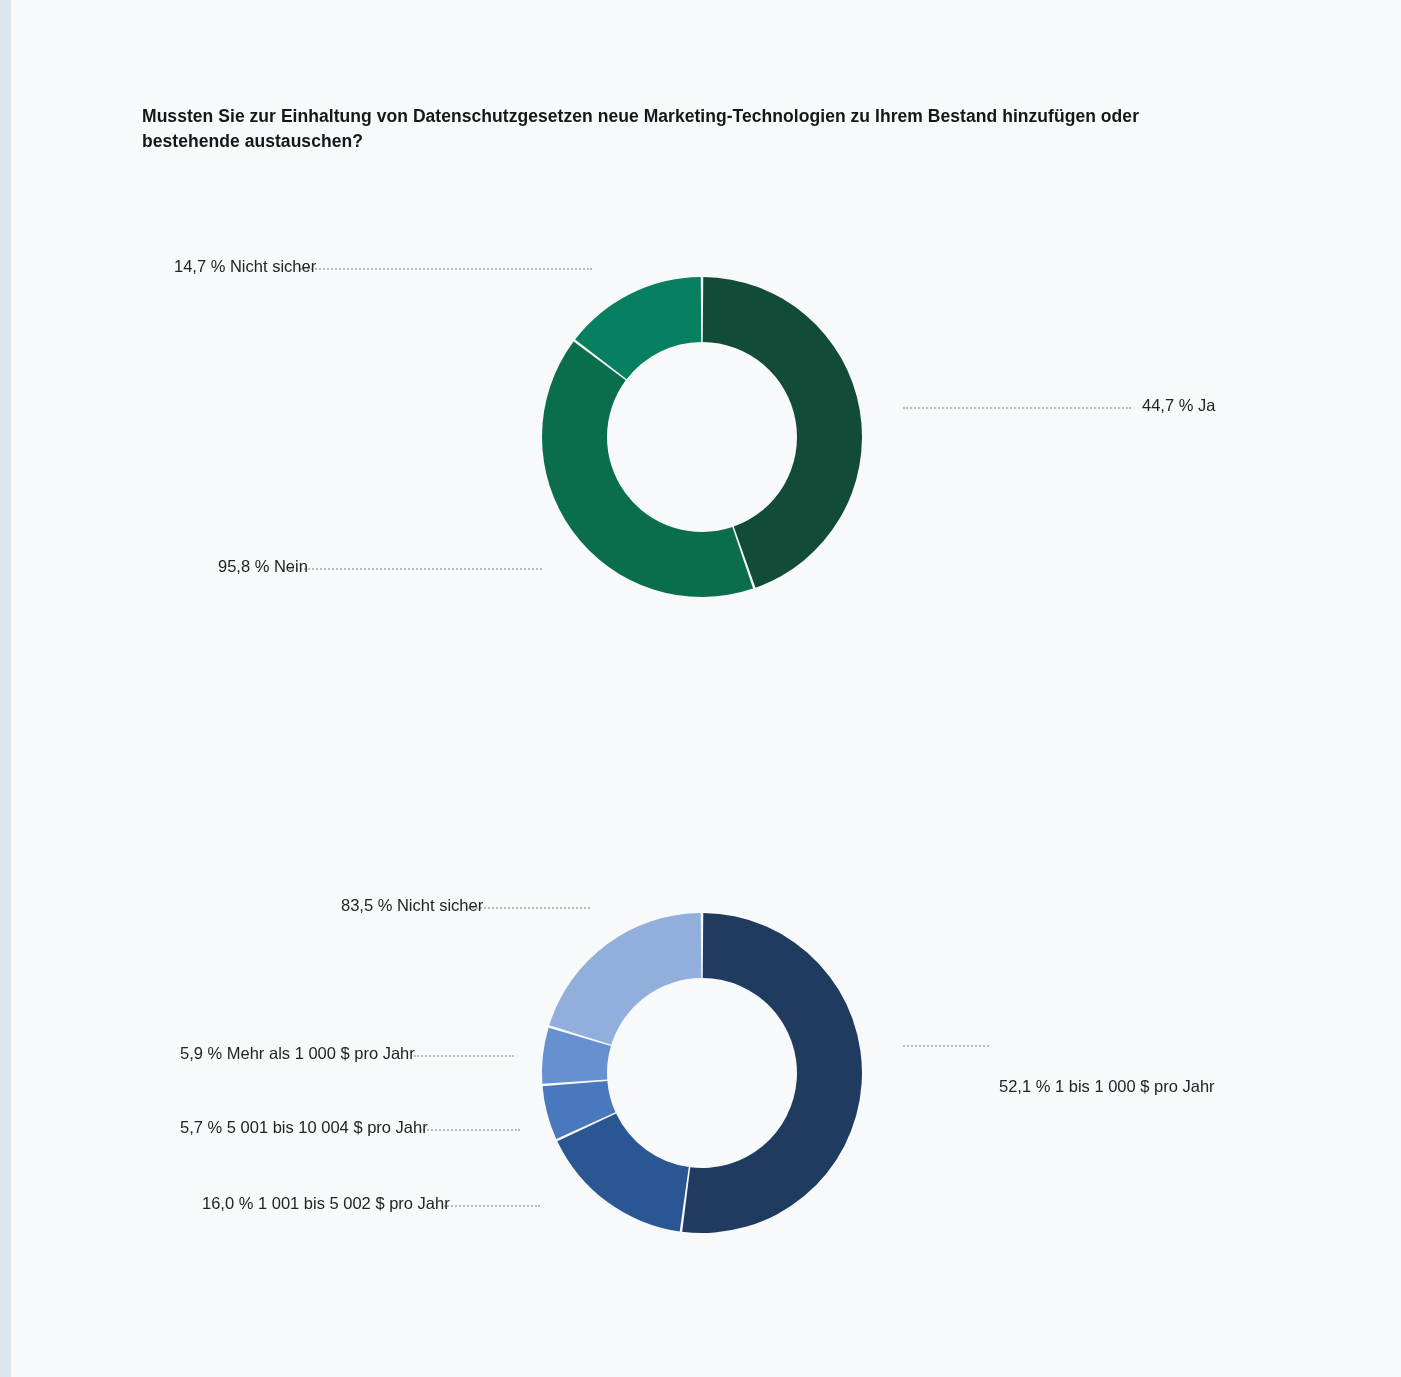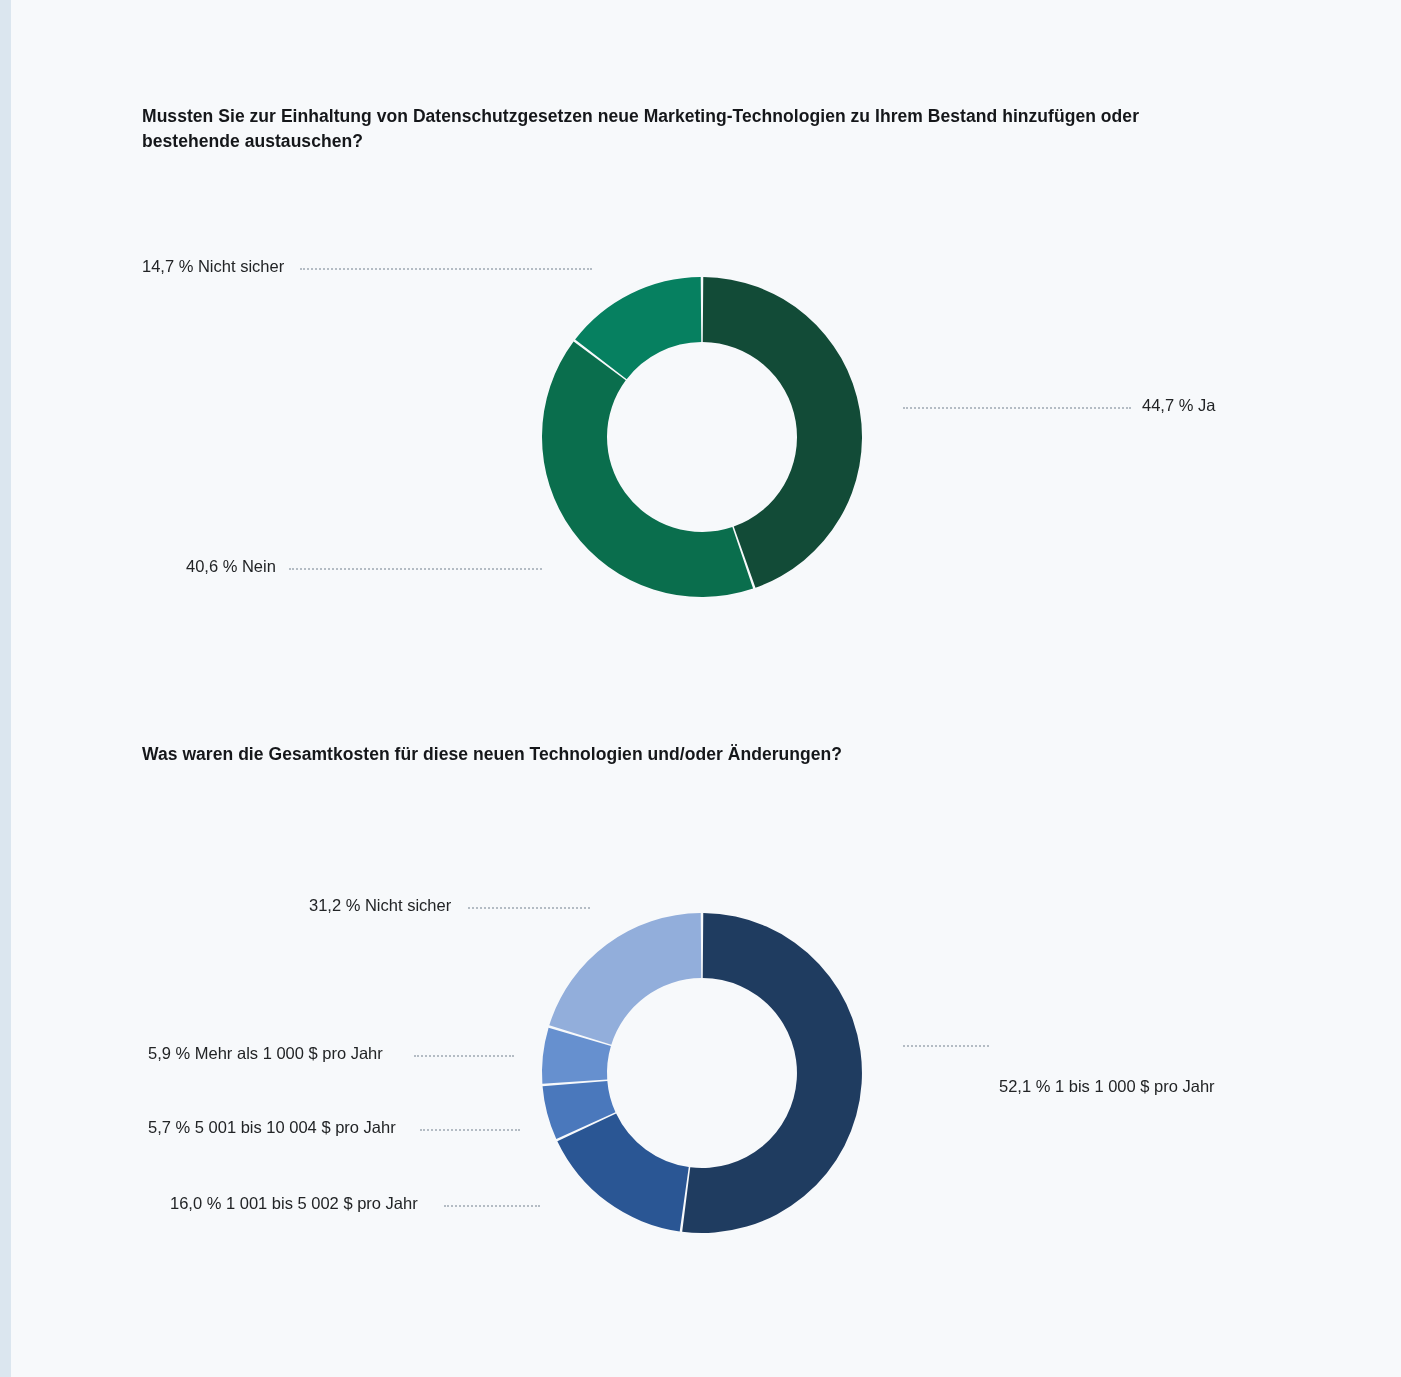--- a/index.html
+++ b/index.html
@@ -49,21 +49,21 @@
   #donut-2 { left: 497px; top: 868px; width: 410px; height: 410px; }
 
   .label {
     position: absolute;
     font-size: 16.5px;
     color: #222426;
     white-space: nowrap;
     line-height: 1;
   }
   .label.right { text-align: center; }
-  .label.left  { text-align: left; }
+  .label.left  { text-align: left; margin-left: 32px; }
 
   .leader {
     position: absolute;
     height: 2px;
     border-top: 2px dotted #b4bcc4;
   }
 
   
   #c1-lbl-unsure { left: 142px; top: 258px; }
   #c1-lead-unsure { left: 300px; top: 268px; width: 292px; }
@@ -113,43 +113,42 @@
     </svg>
   </div>
 
   <div class="leader" id="c1-lead-unsure"></div>
   <div class="label left" id="c1-lbl-unsure">14,7 % Nicht sicher</div>
 
   <div class="leader" id="c1-lead-yes"></div>
   <div class="label right" id="c1-lbl-yes">44,7 % Ja</div>
 
   <div class="leader" id="c1-lead-no"></div>
-  <div class="label left" id="c1-lbl-no">40,6 % Nein</div>
+  <div class="label left" id="c1-lbl-no">95,8 % Nein</div>
 
-  <div class="chart-title" id="title-2">Was waren die Gesamtkosten für diese neuen Technologien und/oder Änderungen?</div>
 
   <div class="donut-wrap" id="donut-2">
     <svg width="410" height="410" viewBox="0 0 410 410">
       <g transform="translate(205,205)">
 
         <path fill="#1f3c60" d="M 1.26 -160.00 A 160 160 0 1 1 -19.80 158.77 L -11.76 94.27 A 95 95 0 1 0 0.75 -95.00 Z"></path>
 
         <path fill="#2a5694" d="M -22.30 158.44 A 160 160 0 0 1 -144.67 68.35 L -85.89 40.58 A 95 95 0 0 0 -13.24 94.07 Z"></path>
 
         <path fill="#4a78bc" d="M -145.72 66.07 A 160 160 0 0 1 -159.45 13.30 L -94.67 7.90 A 95 95 0 0 0 -86.52 39.23 Z"></path>
 
         <path fill="#6690cf" d="M -159.64 10.80 A 160 160 0 0 1 -153.43 -45.36 L -91.10 -26.93 A 95 95 0 0 0 -94.78 6.41 Z"></path>
 
         <path fill="#92aedb" d="M -152.70 -47.77 A 160 160 0 0 1 -1.26 -160.00 L -0.75 -95.00 A 95 95 0 0 0 -90.67 -28.36 Z"></path>
       </g>
     </svg>
   </div>
 
   <div class="leader" id="c2-lead-unsure"></div>
-  <div class="label left" id="c2-lbl-unsure">31,2 % Nicht sicher</div>
+  <div class="label left" id="c2-lbl-unsure">83,5 % Nicht sicher</div>
 
   <div class="leader" id="c2-lead-more10k"></div>
   <div class="label left" id="c2-lbl-more10k">5,9 % Mehr als 1 000 $ pro Jahr</div>
 
   <div class="leader" id="c2-lead-5to10k"></div>
   <div class="label left" id="c2-lbl-5to10k">5,7 % 5 001 bis 10 004 $ pro Jahr</div>
 
   <div class="leader" id="c2-lead-1to5k"></div>
   <div class="label left" id="c2-lbl-1to5k">16,0 % 1 001 bis 5 002 $ pro Jahr</div>
 

